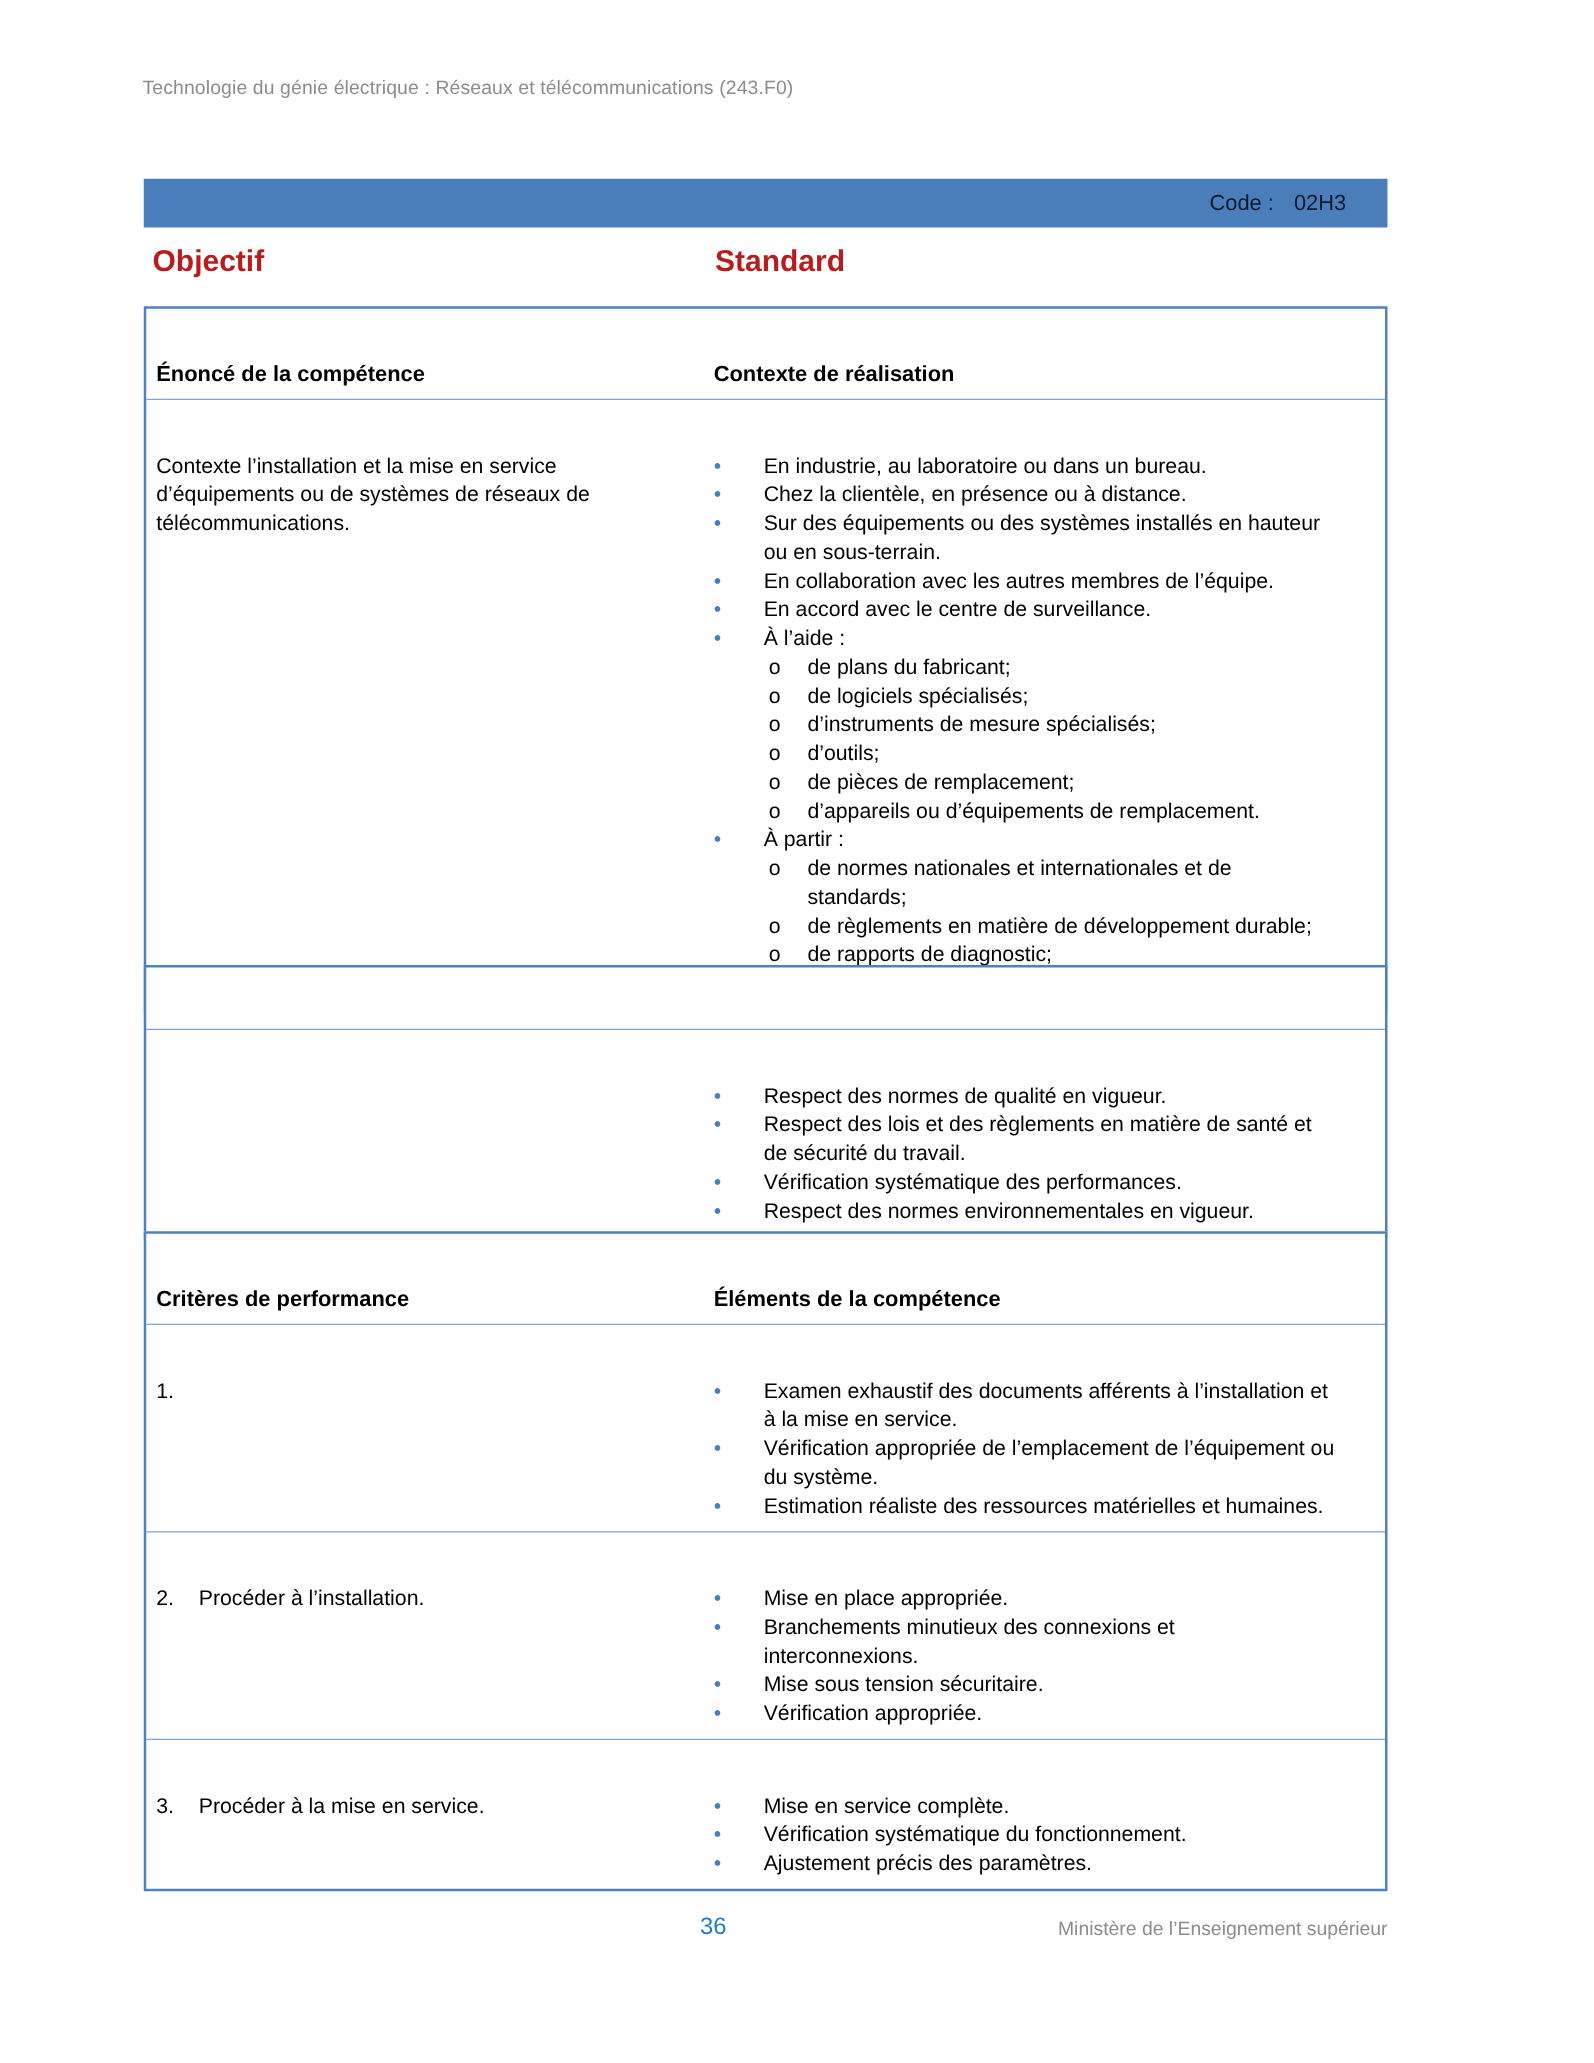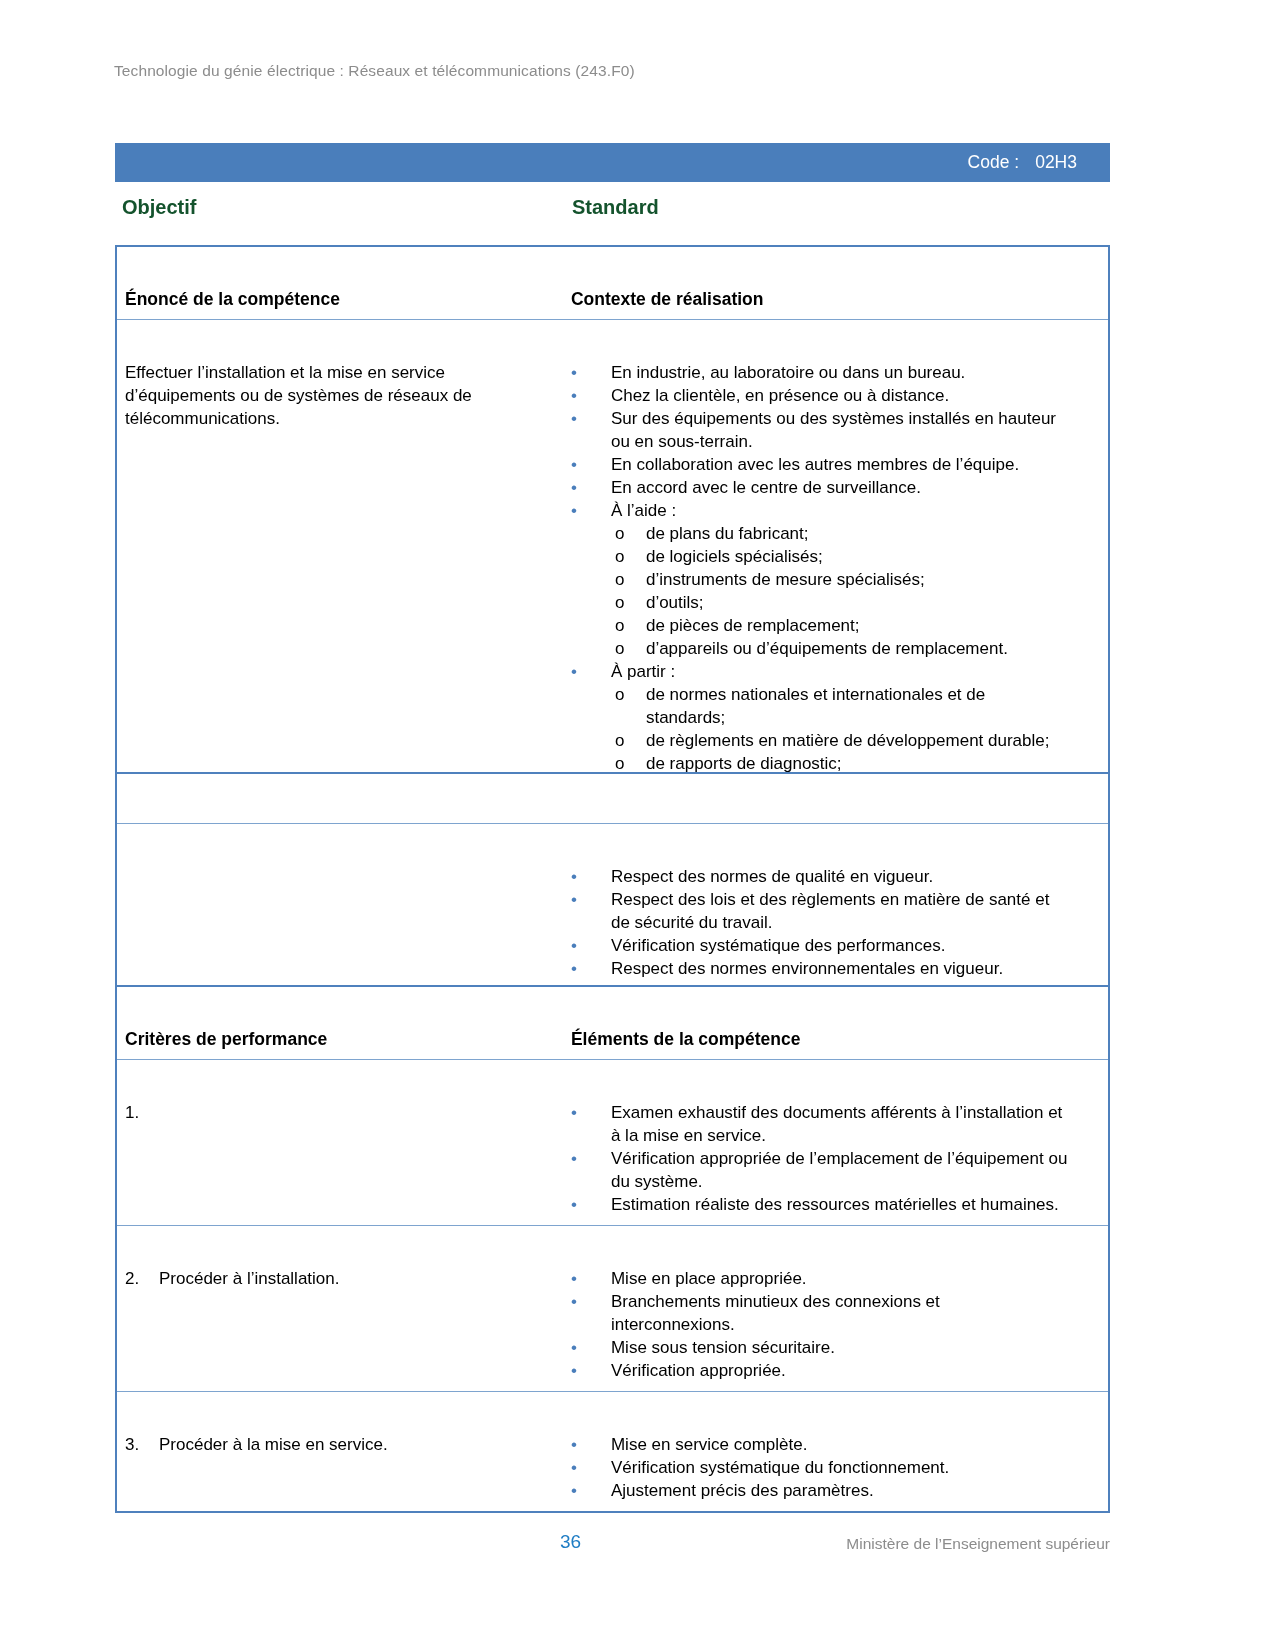--- a/index.html
+++ b/index.html
@@ -12,30 +12,30 @@
     overflow: hidden;
   }
   .doc-header {
     position: absolute; left: 114px; top: 62px;
     font-size: 15.5px; color: #8c8c8c; letter-spacing: 0.1px;
   }
   .code-bar {
     position: absolute; left: 115px; top: 143px;
     width: 995px; height: 39px;
     background: #4a7ebb;
-    color: #ffffff;
+    color: #0f172a;
     display: flex; align-items: center; justify-content: flex-end;
     padding-right: 33px; box-sizing: border-box;
     font-size: 17.5px;
   }
   .code-bar .code-value { margin-left: 16px; }
   .section-headings { position: absolute; top: 196px; left: 0; width: 1275px; height: 30px; }
   .heading-blue {
     position: absolute;
-    font-size: 20px; font-weight: bold; color: #14532d;
+    font-size: 24px; font-weight: bold; color: #b91c1c;
   }
   .heading-objectif { left: 122px; }
   .heading-standard { left: 572px; }
 
   .tbl {
     position: absolute; left: 115px; width: 995px;
     border: 2px solid #4f81bd;
     box-sizing: border-box;
     background: #fff;
     font-size: 17px; line-height: 23px;
@@ -84,21 +84,21 @@
   <span class="heading-blue heading-objectif">Objectif</span>
   <span class="heading-blue heading-standard">Standard</span>
 </div>
 
 <div class="tbl" style="top:245px;">
   <div class="tbl-row sep">
     <div class="cell cell-head">Énoncé de la compétence</div>
     <div class="cell cell-head">Contexte de réalisation</div>
   </div>
   <div class="tbl-row">
-    <div class="cell cell-body-left">Effectuer l’installation et la mise en service d’équipements ou de systèmes de réseaux de télécommunications.</div>
+    <div class="cell cell-body-left">Contexte l’installation et la mise en service d’équipements ou de systèmes de réseaux de télécommunications.</div>
     <div class="cell cell-list">
         <div class="li">
           <span class="marker">•</span>
           <span class="li-text">En industrie, au laboratoire ou dans un bureau.</span>
         </div>
         <div class="li">
           <span class="marker">•</span>
           <span class="li-text">Chez la clientèle, en présence ou à distance.</span>
         </div>
         <div class="li">

